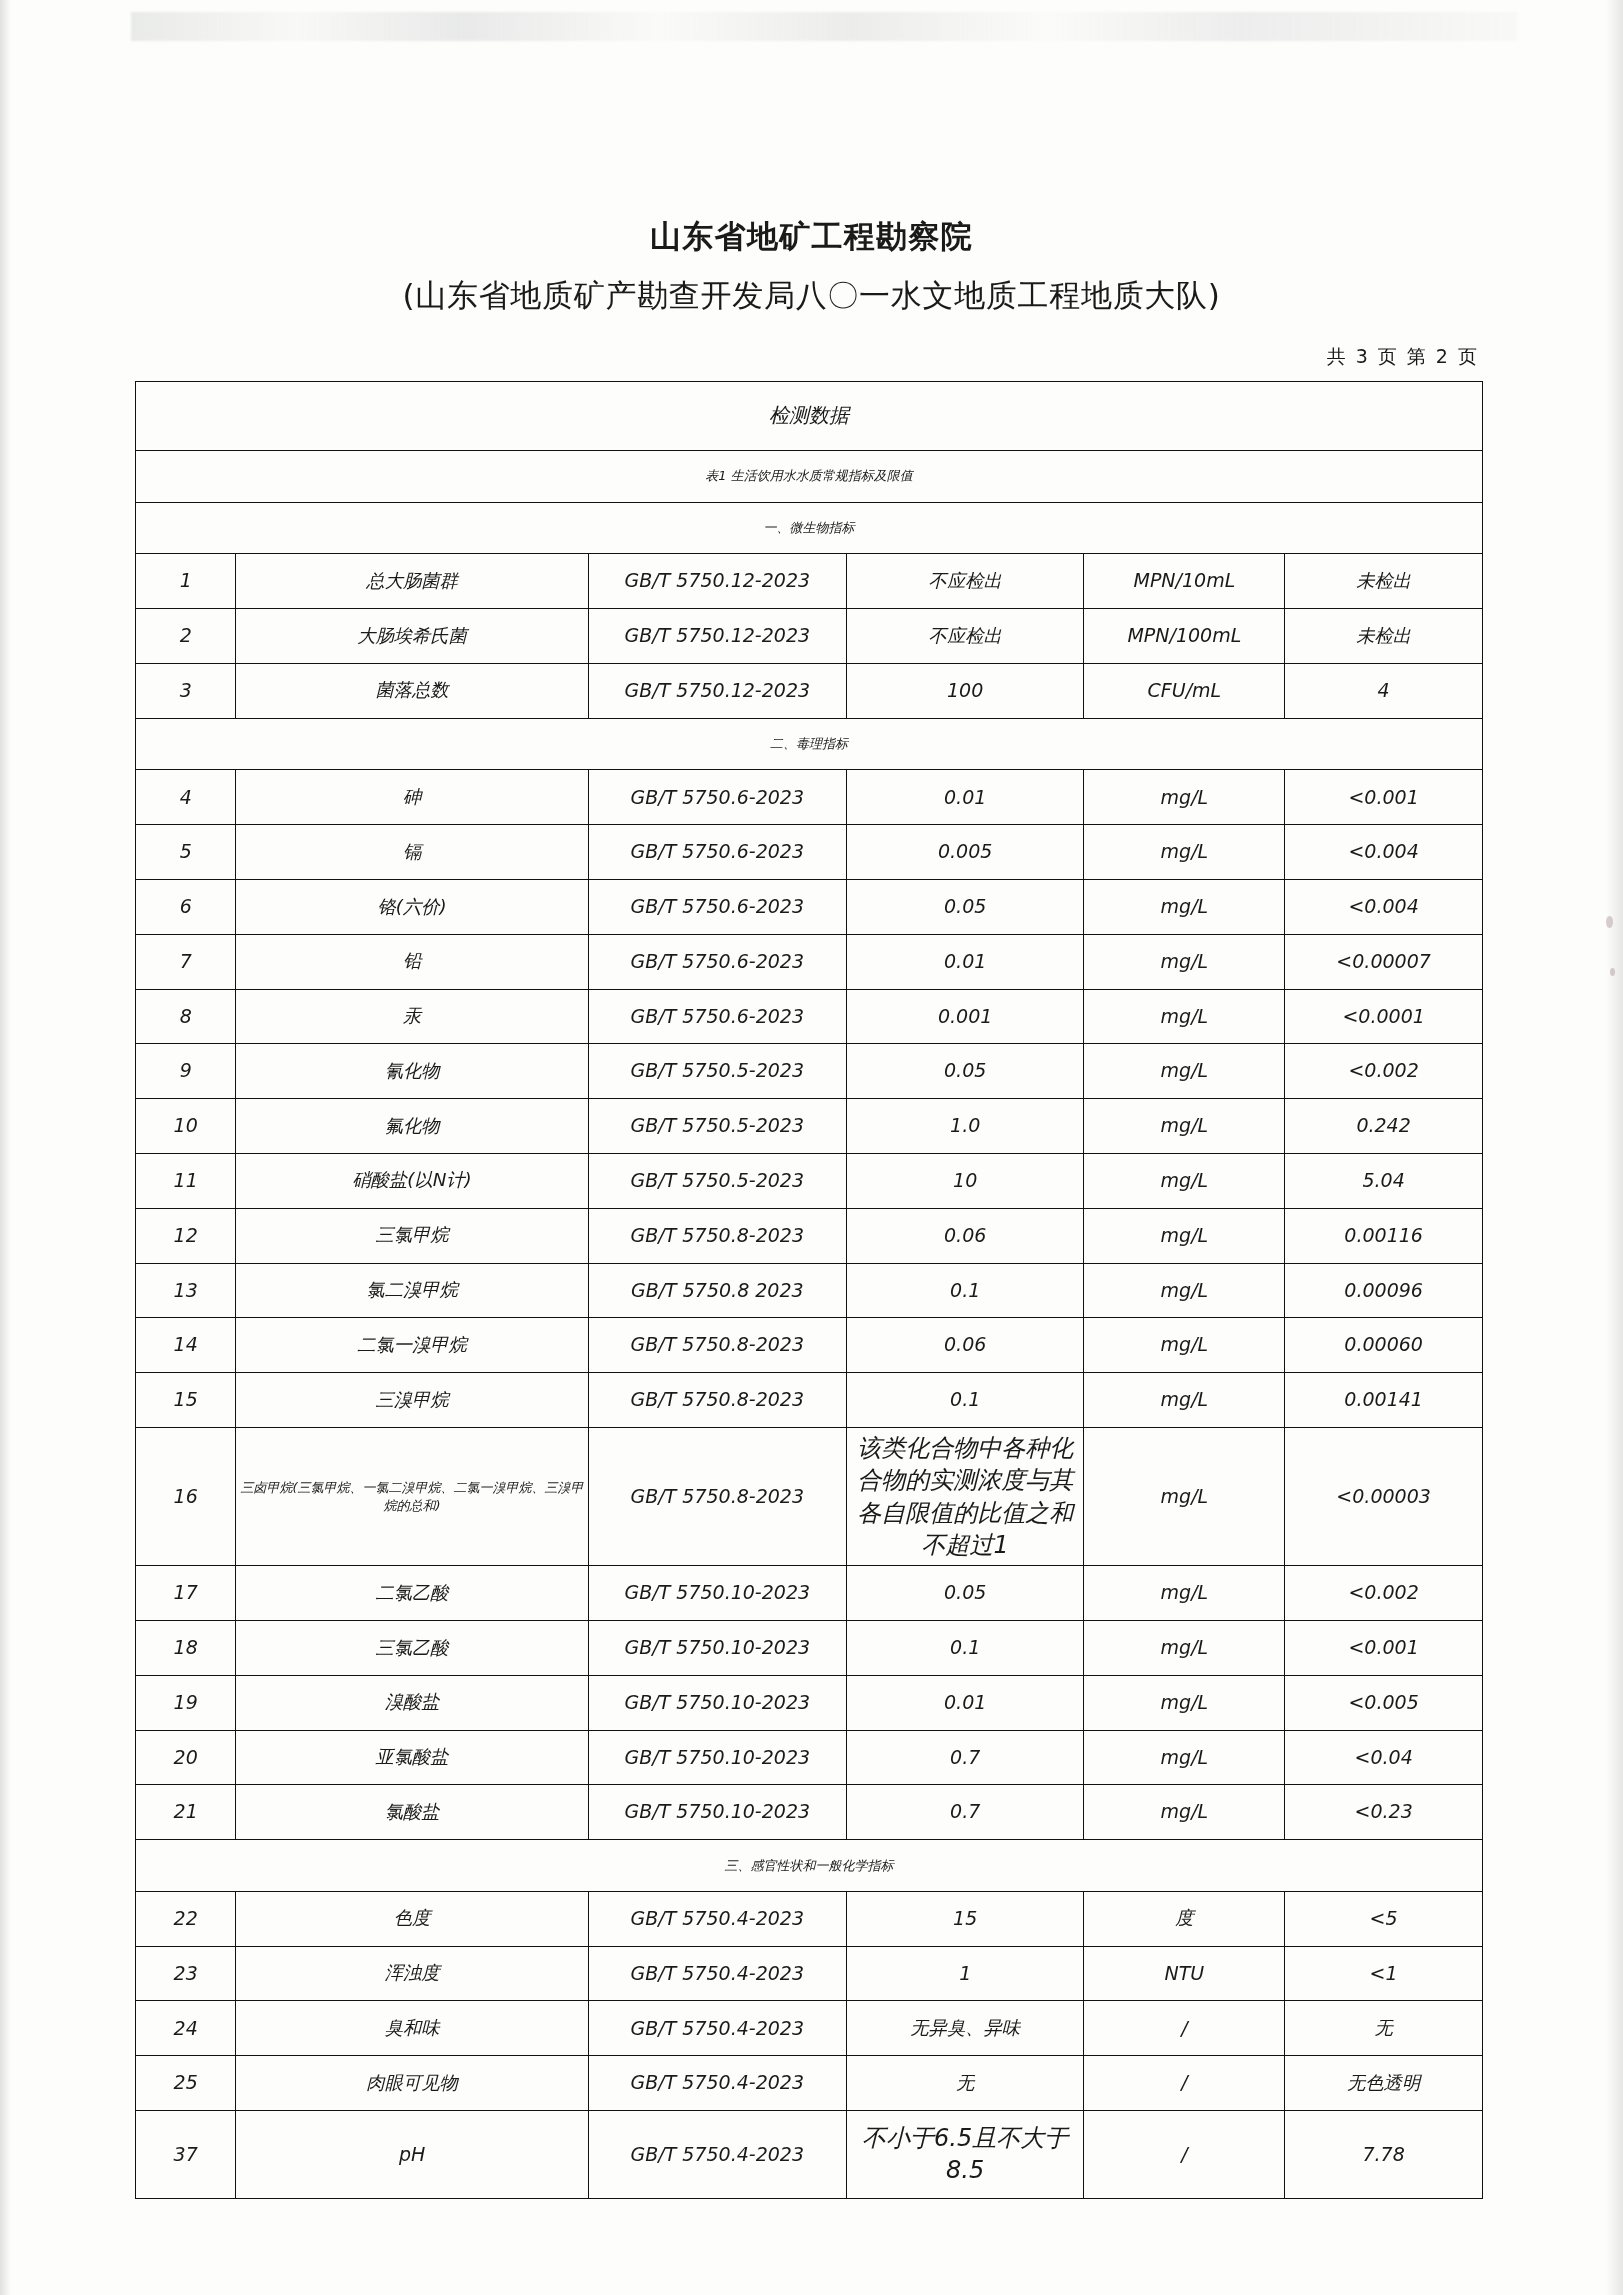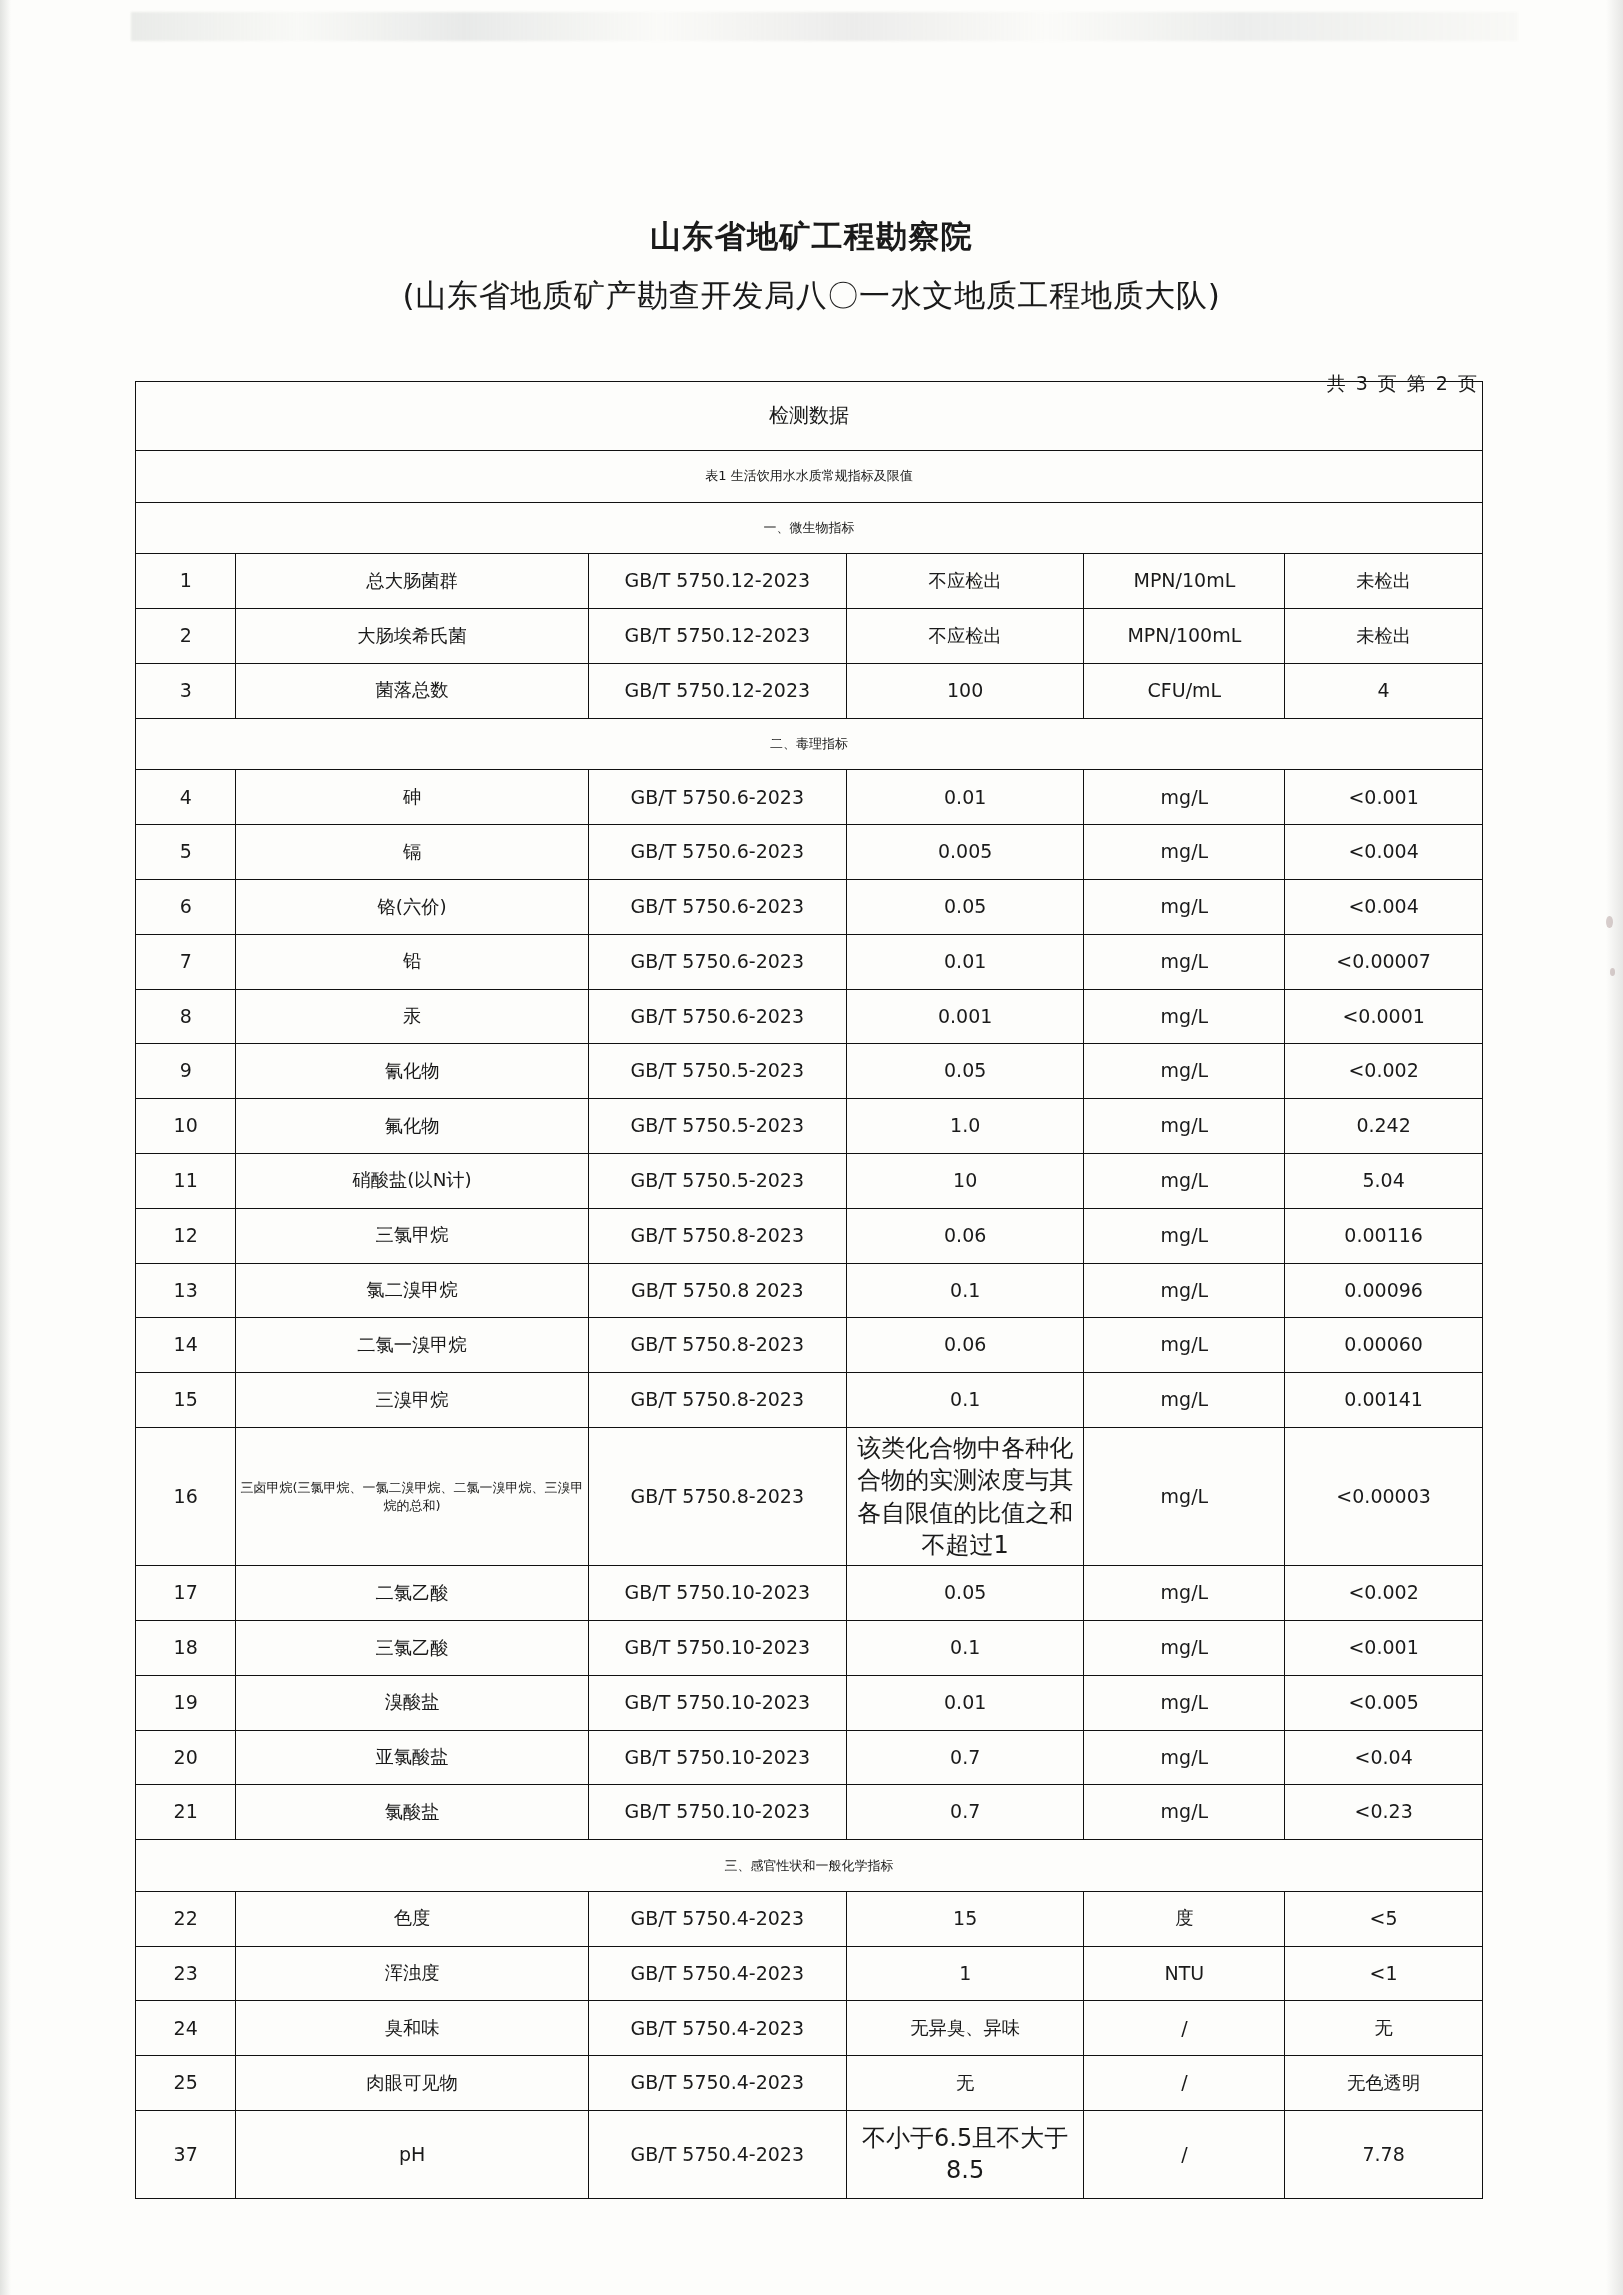--- a/index.html
+++ b/index.html
@@ -82,31 +82,31 @@
     letter-spacing: 0.7px;
     font-family: "DejaVu Sans", sans-serif;
   }
   .page-no {
     position: absolute;
     top: 344px;
     right: 144px;
     font-size: 19px;
     letter-spacing: 2px;
     font-family: "DejaVu Sans", sans-serif;
-    margin-top: 27px;
   }
 
   table.report {
     position: absolute;
     top: 381px;
     left: 135px;
     width: 1348px;
     border-collapse: collapse;
     table-layout: fixed;
     font-size: 18.3px;
+    font-style: italic;
   }
   table.report td {
     border: 1.3px solid #111;
     text-align: center;
     vertical-align: middle;
     padding: 3.9px 2.6px;
     font-family: "DejaVu Sans", sans-serif;
     line-height: 1.35;
   }
   .c-no      { width: 98px; }

